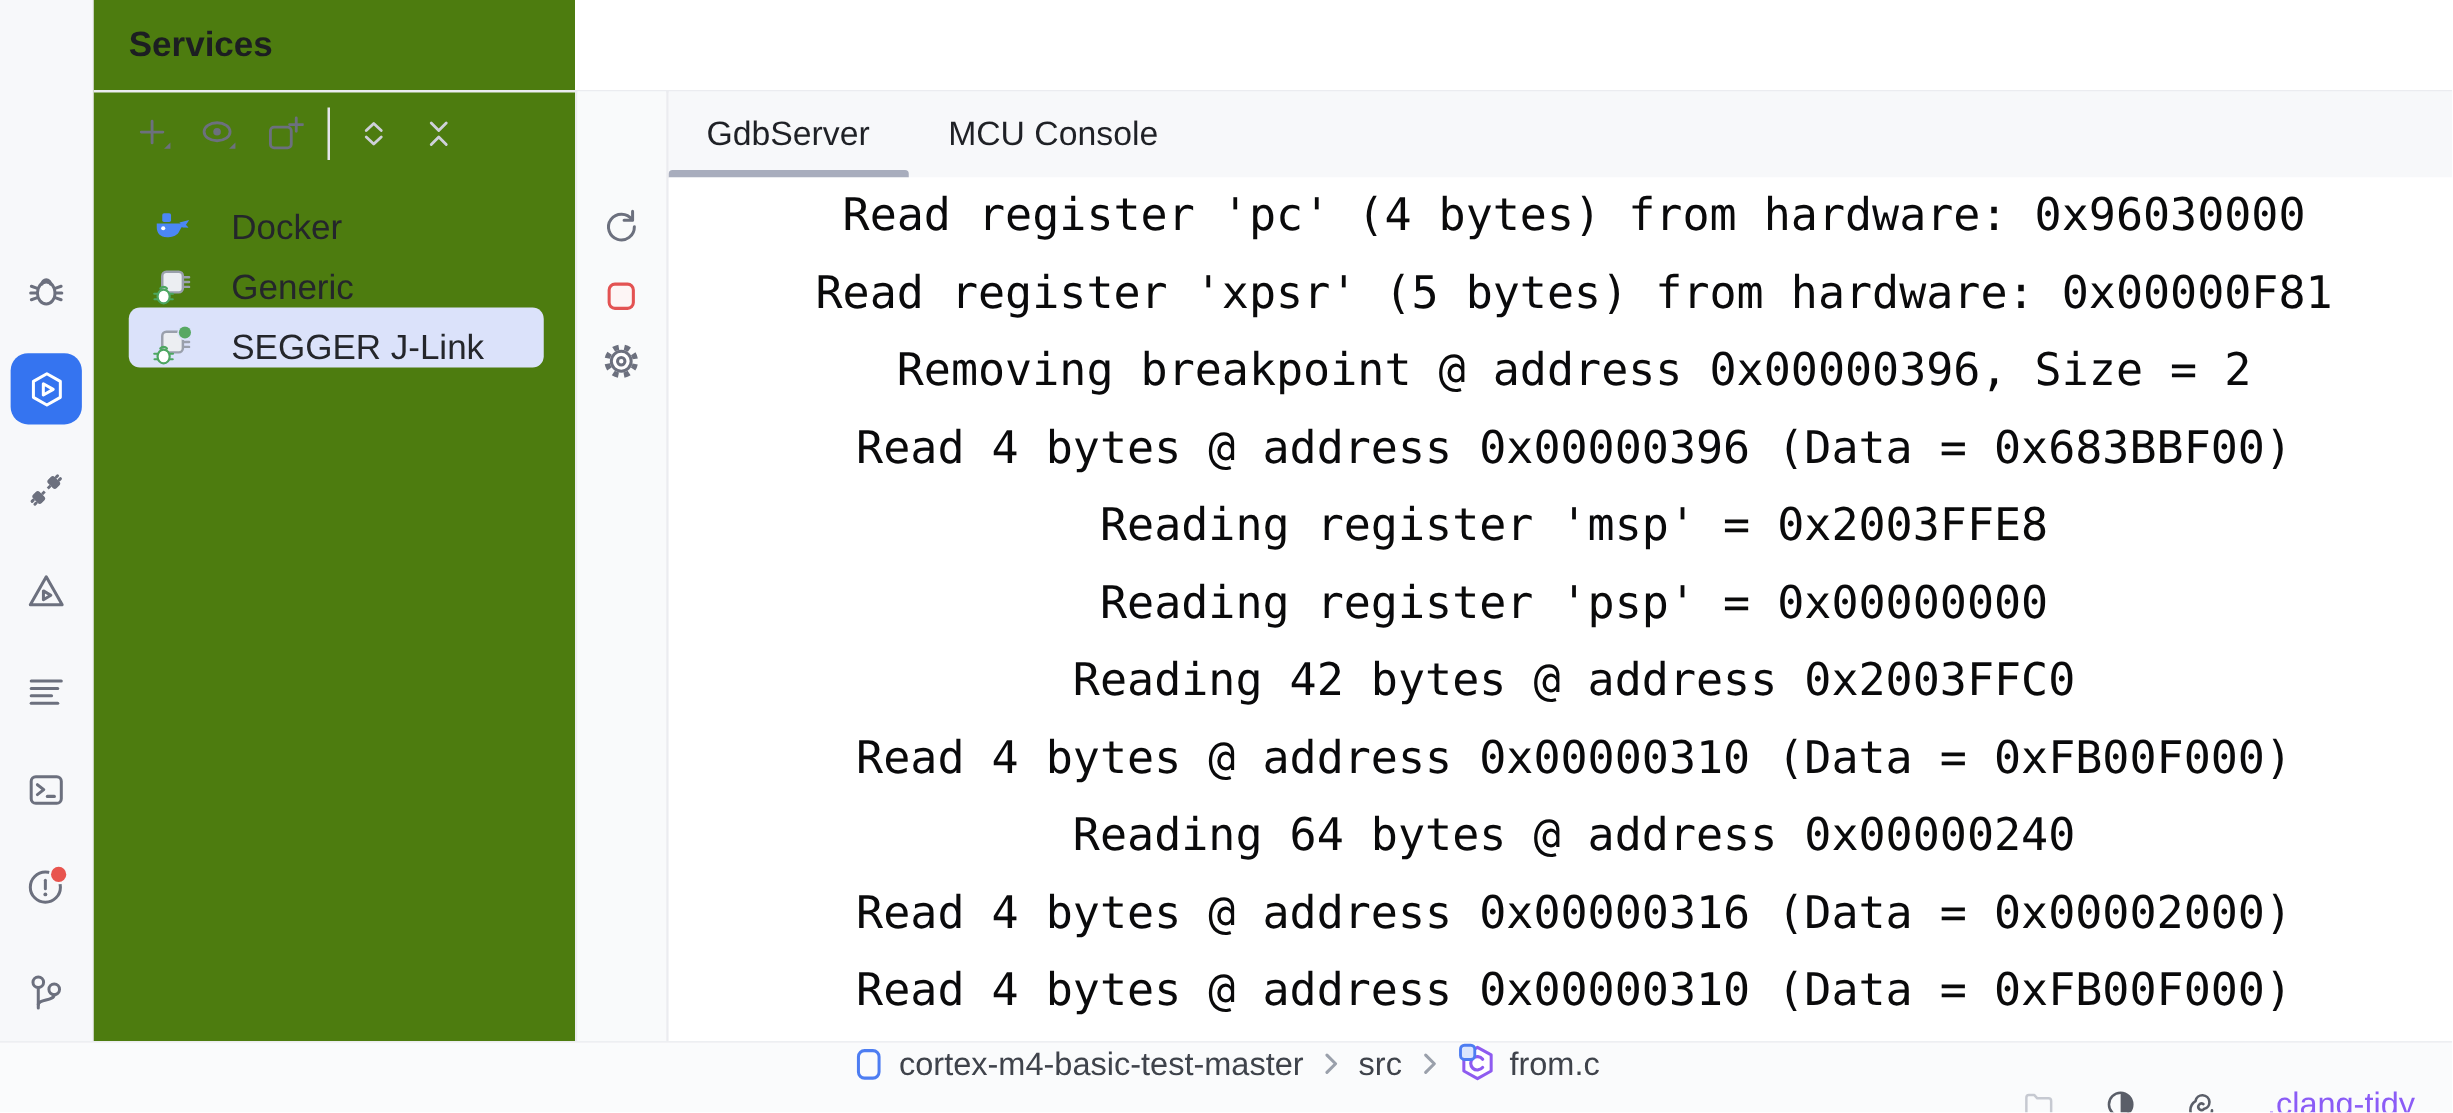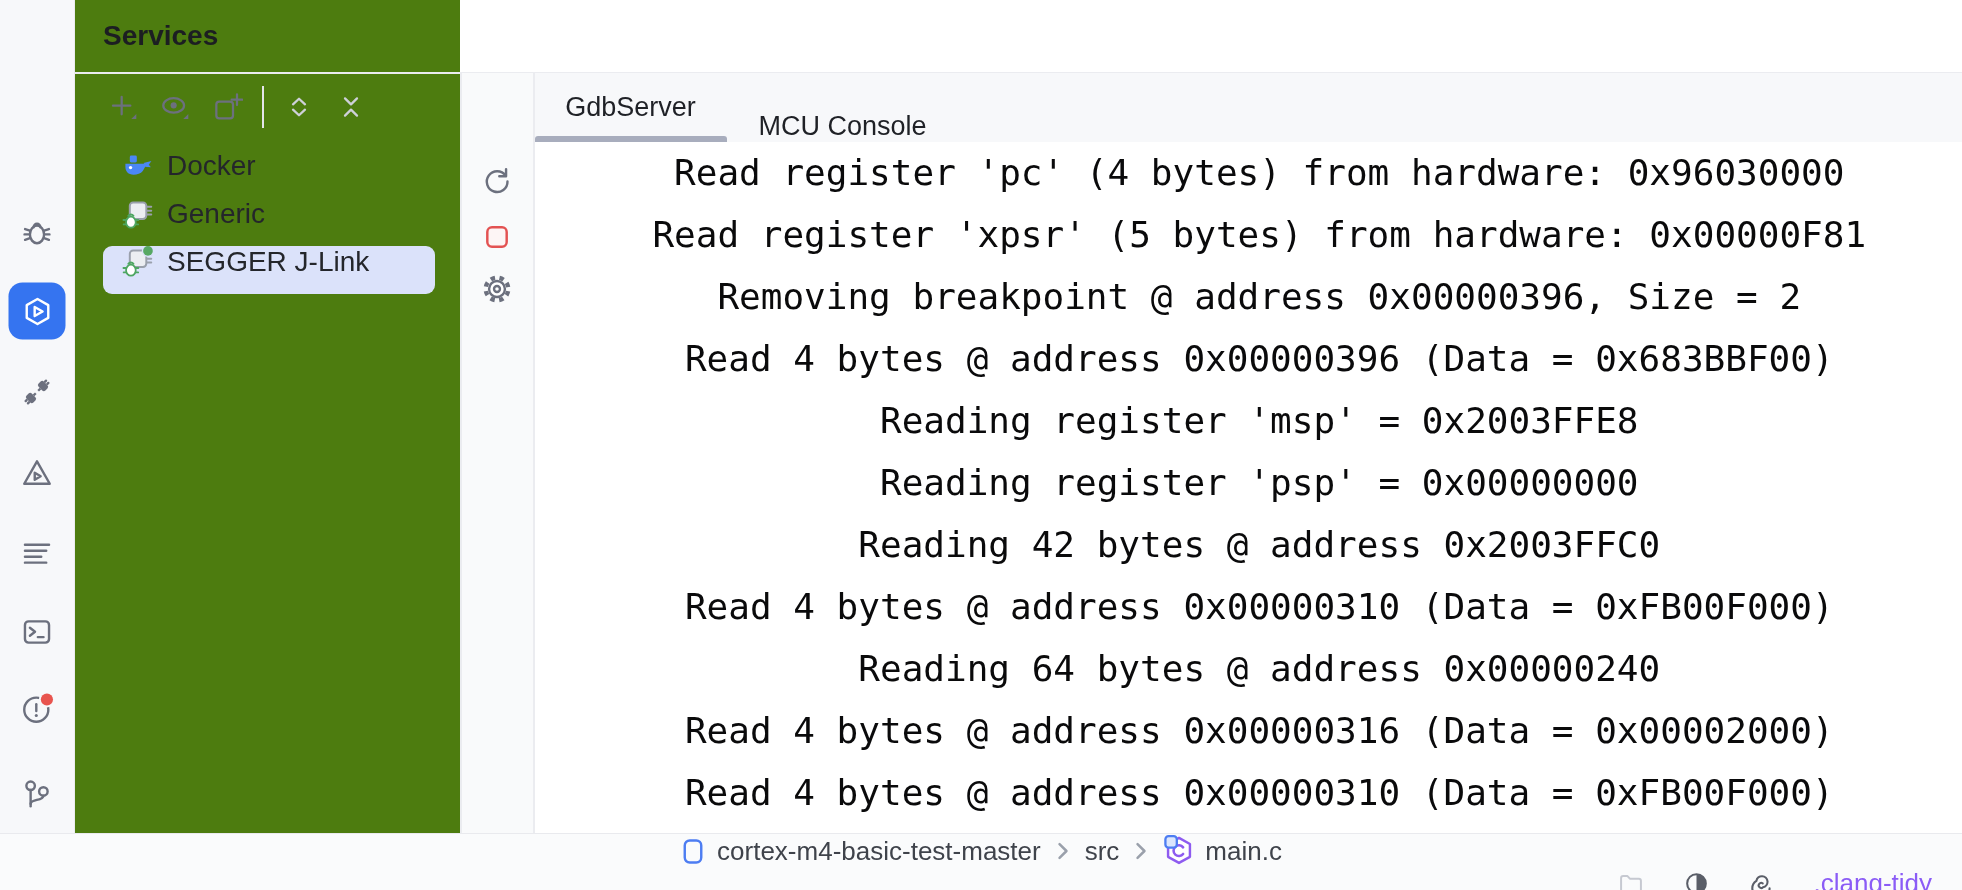--- a/index.html
+++ b/index.html
@@ -24,39 +24,39 @@
   .panel-title { position:absolute; left:28px; top:0; height:72px; display:flex; align-items:center;
     font-size:28px; font-weight:700; color:#1c1e22; }
   .top-divider { position:absolute; left:75px; top:72px; width:1887px; height:1.5px; background:#ebecf0; }
   .svc-toolbar { position:absolute; left:0; top:73px; width:385px; height:67px;
     display:flex; align-items:center; padding-left:27px; }
   .tb-btn { width:42px; height:42px; display:flex; align-items:center; justify-content:center;
     margin-right:10px; border-radius:8px; cursor:pointer; }
   .tb-sep { width:1.5px; height:42px; background:#e4e5ea; margin:0 14px 0 4px; }
   .tree { position:absolute; left:0; top:150px; width:385px; }
   .tree-row { position:relative; height:48px; margin:0 25px 0 28px; border-radius:9px;
-    display:flex; align-items:flex-start; padding-left:18px; cursor:pointer; }
+    display:flex; align-items:flex-end; padding-left:18px; cursor:pointer;gap:18px; }
   .tree-row.selected { background:#dbe2fa; }
   .tree-row .t-ico { width:33px; height:33px; margin-right:13px; flex:0 0 auto; }
   .tree-label { font-size:28px; color:#24262b; white-space:nowrap; }
   
   .vdiv1 { position:absolute; left:460px; top:73px; width:1.5px; height:760px; background:#ebecf0; }
   .ctb { position:absolute; left:461.5px; top:73px; width:71.5px; height:760px; background:#f9fafb; }
   .ctb-btn { position:absolute; left:50%; transform:translate(-50%,-50%); cursor:pointer;
     display:flex; align-items:center; justify-content:center; }
   .vdiv2 { position:absolute; left:533px; top:73px; width:1.5px; height:760px; background:#ebecf0; }
   
   .tabstrip { position:absolute; left:534.5px; top:73px; width:1427.5px; height:69px;
     background:#f7f8fa; display:flex; }
   .tab { position:relative; height:100%; display:flex; align-items:center; justify-content:center;
     font-size:27px; color:#1f2126; cursor:pointer; }
   .tab.active { width:192px; }
   .tab.active .underline { position:absolute; left:0; bottom:0; width:100%; height:6px;
     background:#a8adbd; border-radius:3px 3px 0 0; }
-  .tab.inactive { padding:0 32px;align-items:flex-end; }
+  .tab.inactive { padding:0 32px; }
   
   .console { position:absolute; left:534.5px; top:142px; width:1427.5px; height:691px;
     background:#fff; padding:0 0 0 22px; overflow:hidden; cursor:text; }
   .cline { font-family:"DejaVu Sans Mono", monospace; font-size:36px; line-height:62px;
     color:#0a0a0b; white-space:pre;text-align:center; }
   
   .statusbar { position:absolute; left:0; top:833px; width:1962px; height:57px;
     background:#fafbfc; border-top:1.5px solid #e9eaee;
     display:flex; align-items:center; padding:0 30px 0 32px;flex-direction:column; }
   .crumb { font-size:26px; color:#3f434b; cursor:pointer; white-space:nowrap; }
@@ -319,21 +319,21 @@
       <span class="crumb-sep">
         <svg width="12" height="18" viewBox="0 0 8 13">
             <path d="M1.5 1.5 L6.5 6.5 L1.5 11.5" fill="none" stroke="#9aa0ab" stroke-width="1.8" stroke-linecap="round" stroke-linejoin="round"></path>
           </svg>
       </span>
       <svg width="32" height="34" viewBox="0 0 26 28" style="margin-right:10px">
         <path d="M13 3.2 L22 8.2 V18.8 L13 23.8 L4 18.8 V8.2 Z" fill="#fff" stroke="#8e5bf0" stroke-width="2" stroke-linejoin="round"></path>
         <path d="M16.4 11 A4.4 4.4 0 1 0 16.4 16.4" fill="none" stroke="#8e5bf0" stroke-width="2.1" stroke-linecap="round"></path>
         <rect x="1.8" y="1.8" width="9.4" height="9.4" rx="2.6" fill="#dbe6fd" stroke="#4d7df2" stroke-width="1.9"></rect>
       </svg>
-      <span class="crumb">main.c</span>
+      <span class="crumb">from.c</span>
     </div>
     <div class="sb-right">
       <span class="sb-ic">
         <svg width="28" height="28" viewBox="0 0 24 24">
             <path d="M3.5 7 A1.8 1.8 0 0 1 5.3 5.2 H9 L11 7.4 H18.7 A1.8 1.8 0 0 1 20.5 9.2 V17 A1.8 1.8 0 0 1 18.7 18.8 H5.3 A1.8 1.8 0 0 1 3.5 17 Z" fill="none" stroke="#c6c9d1" stroke-width="1.7" stroke-linejoin="round"></path>
           </svg>
       </span>
       <span class="sb-ic">
         <svg width="27" height="27" viewBox="0 0 24 24">
           <circle cx="12" cy="12" r="8.3" fill="none" stroke="#5a5e68" stroke-width="1.8"></circle>

